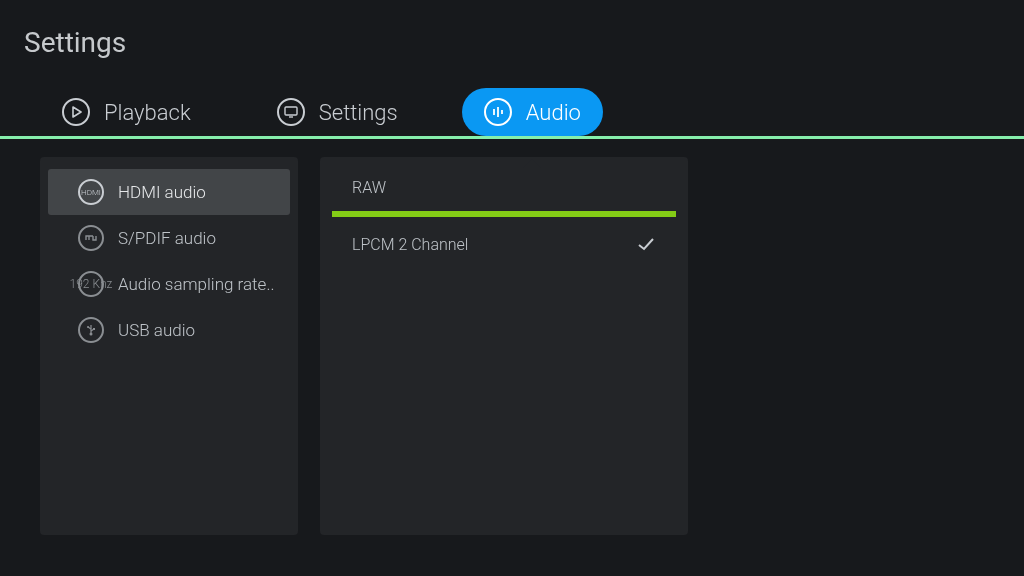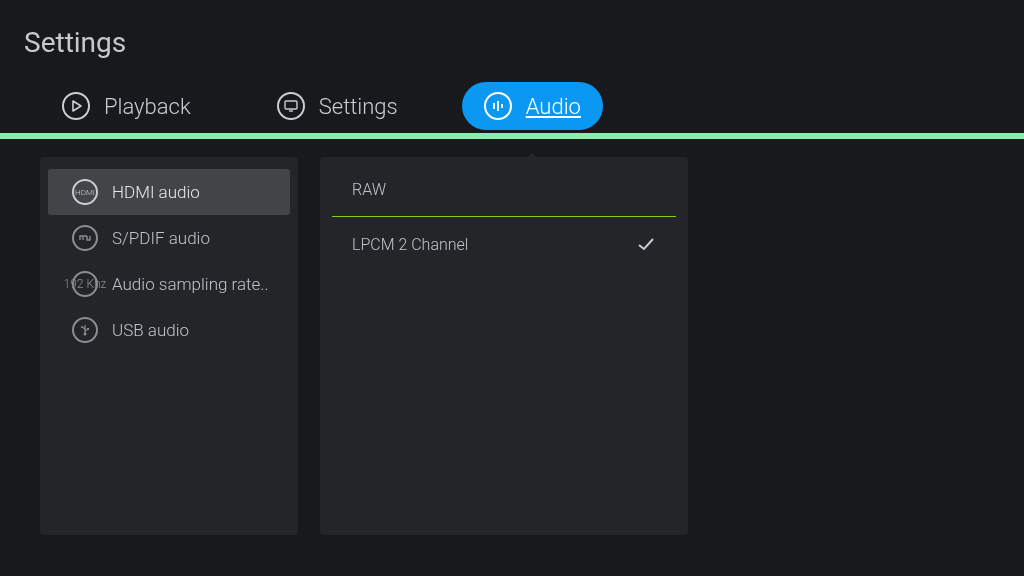--- a/index.html
+++ b/index.html
@@ -13,44 +13,43 @@
 
   .page-title {
     padding: 26px 0 0 24px;
     font-size: 28px;
     color: #c6c9cc;
     font-weight: 400;
   }
 
   .tabs-row {
     display: flex;
-    align-items: center;
+    align-items: flex-end;
     padding: 20px 0 0 40px;
     gap: 42px;
-    border-bottom: 6px solid #86efac;
+    border-bottom: 3px solid #86efac;
     height: 80px;
     position: relative;
   }
 
   .tab {
     display: flex;
     align-items: center;
     gap: 14px;
     font-size: 22px;
     color: #c9cdd2;
     cursor: pointer;
     padding: 8px 22px;
     border-radius: 26px;
     height: 48px;
     position: relative;
   }
   .tab.active {
     background: #0a98f3;
     color: #fff;
-    text-decoration: underline;
   }
 
   .tab .icon {
     width: 28px; height: 28px;
     display: inline-flex;
     align-items: center; justify-content: center;
     border: 2px solid currentColor;
     border-radius: 50%;
     flex-shrink: 0;
   }
@@ -78,21 +77,21 @@
     border-radius: 4px;
     padding: 12px 8px;
   }
   .panel.left  { width: 258px; height: 378px; }
   .panel.right { width: 368px; height: 378px; padding: 6px 12px; }
 
   .sidebar-item {
     display: flex;
     align-items: center;
     gap: 14px;
-    padding: 0 24px;
+    padding: 0 30px;
     height: 46px;
     font-size: 17px;
     color: #bfc4c9;
     cursor: pointer;
     border-radius: 3px;
     white-space: nowrap;
     overflow: hidden;
   }
   .sidebar-item.selected { background: #424548; color: #e5e7e9; }
 
@@ -109,21 +108,21 @@
   .sidebar-item.selected .s-icon { border-color: #c9cdd2; color: #c9cdd2; }
 
   .option {
     display: flex;
     align-items: center;
     justify-content: space-between;
     height: 54px;
     padding: 0 20px;
     font-size: 16px;
     color: #bfc4c9;
-    border-bottom: 1px solid #84cc16;
+    border-bottom: 6px solid #84cc16;
     cursor: pointer;
   }
   .option:last-child { border-bottom: none; }
 
   .check { width: 20px; height: 20px; display: none; }
   .option[data-selected="true"] .check { display: inline-block; }
 
   
   svg { display:block; }
 </style>

